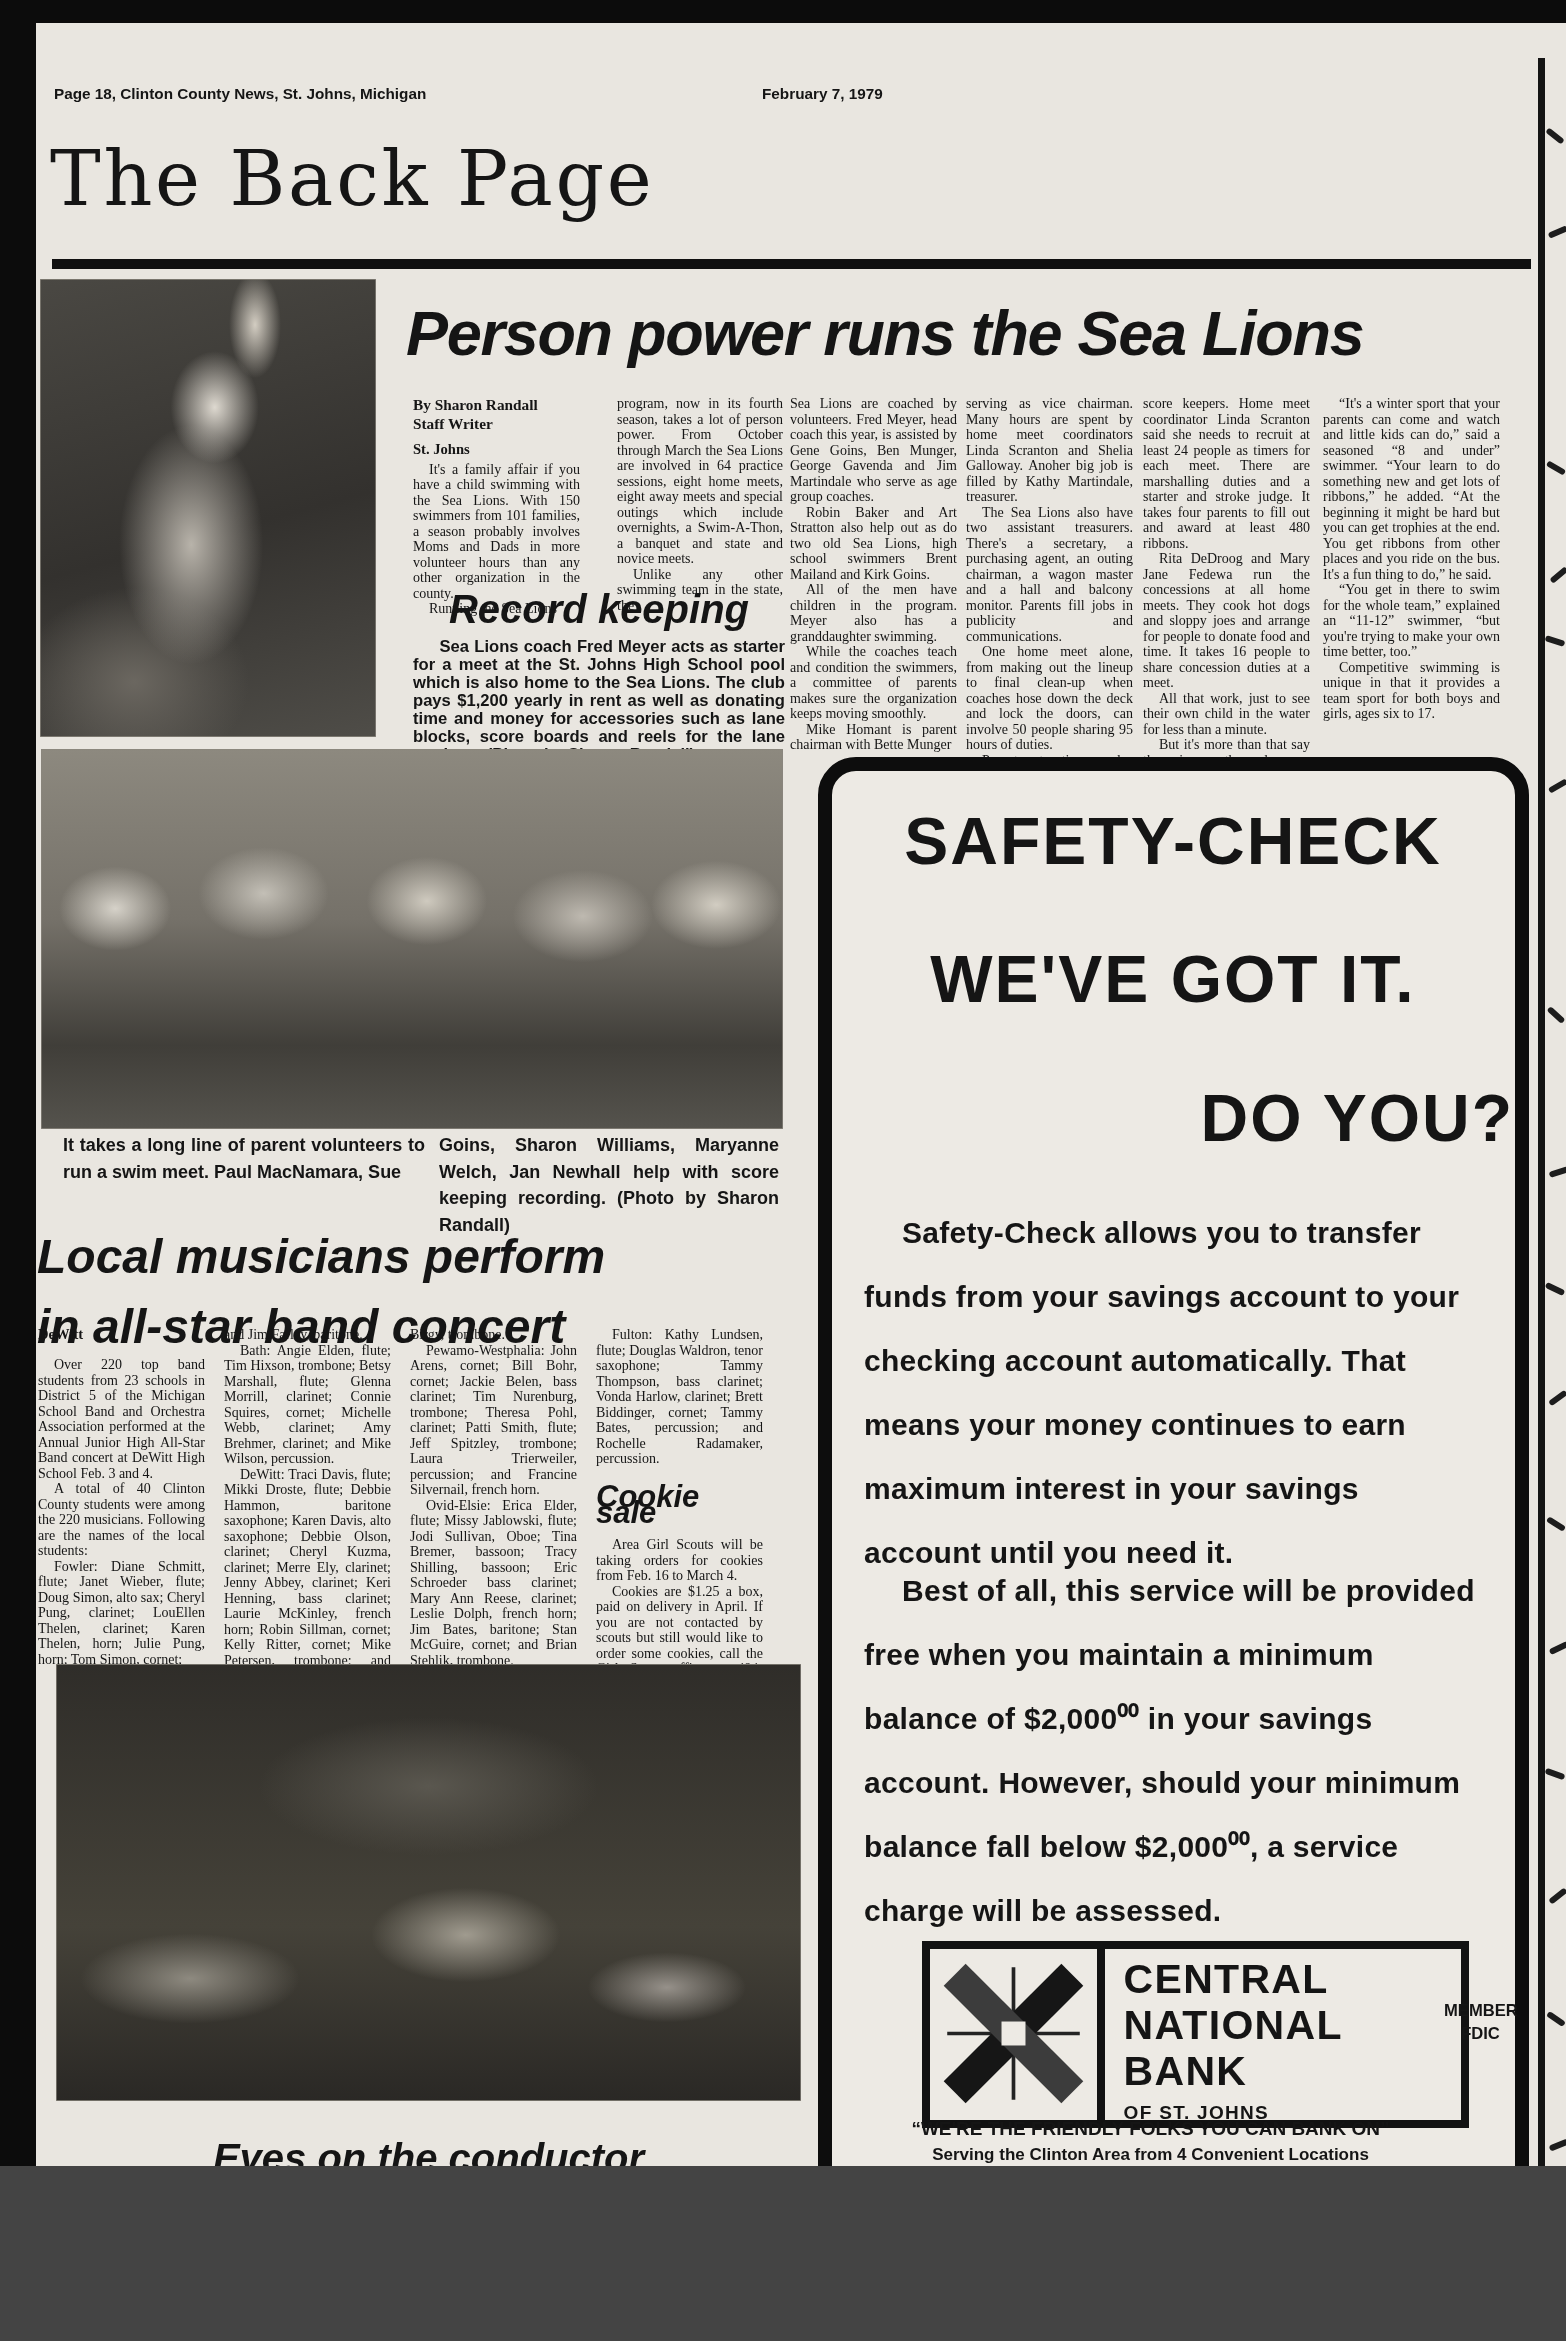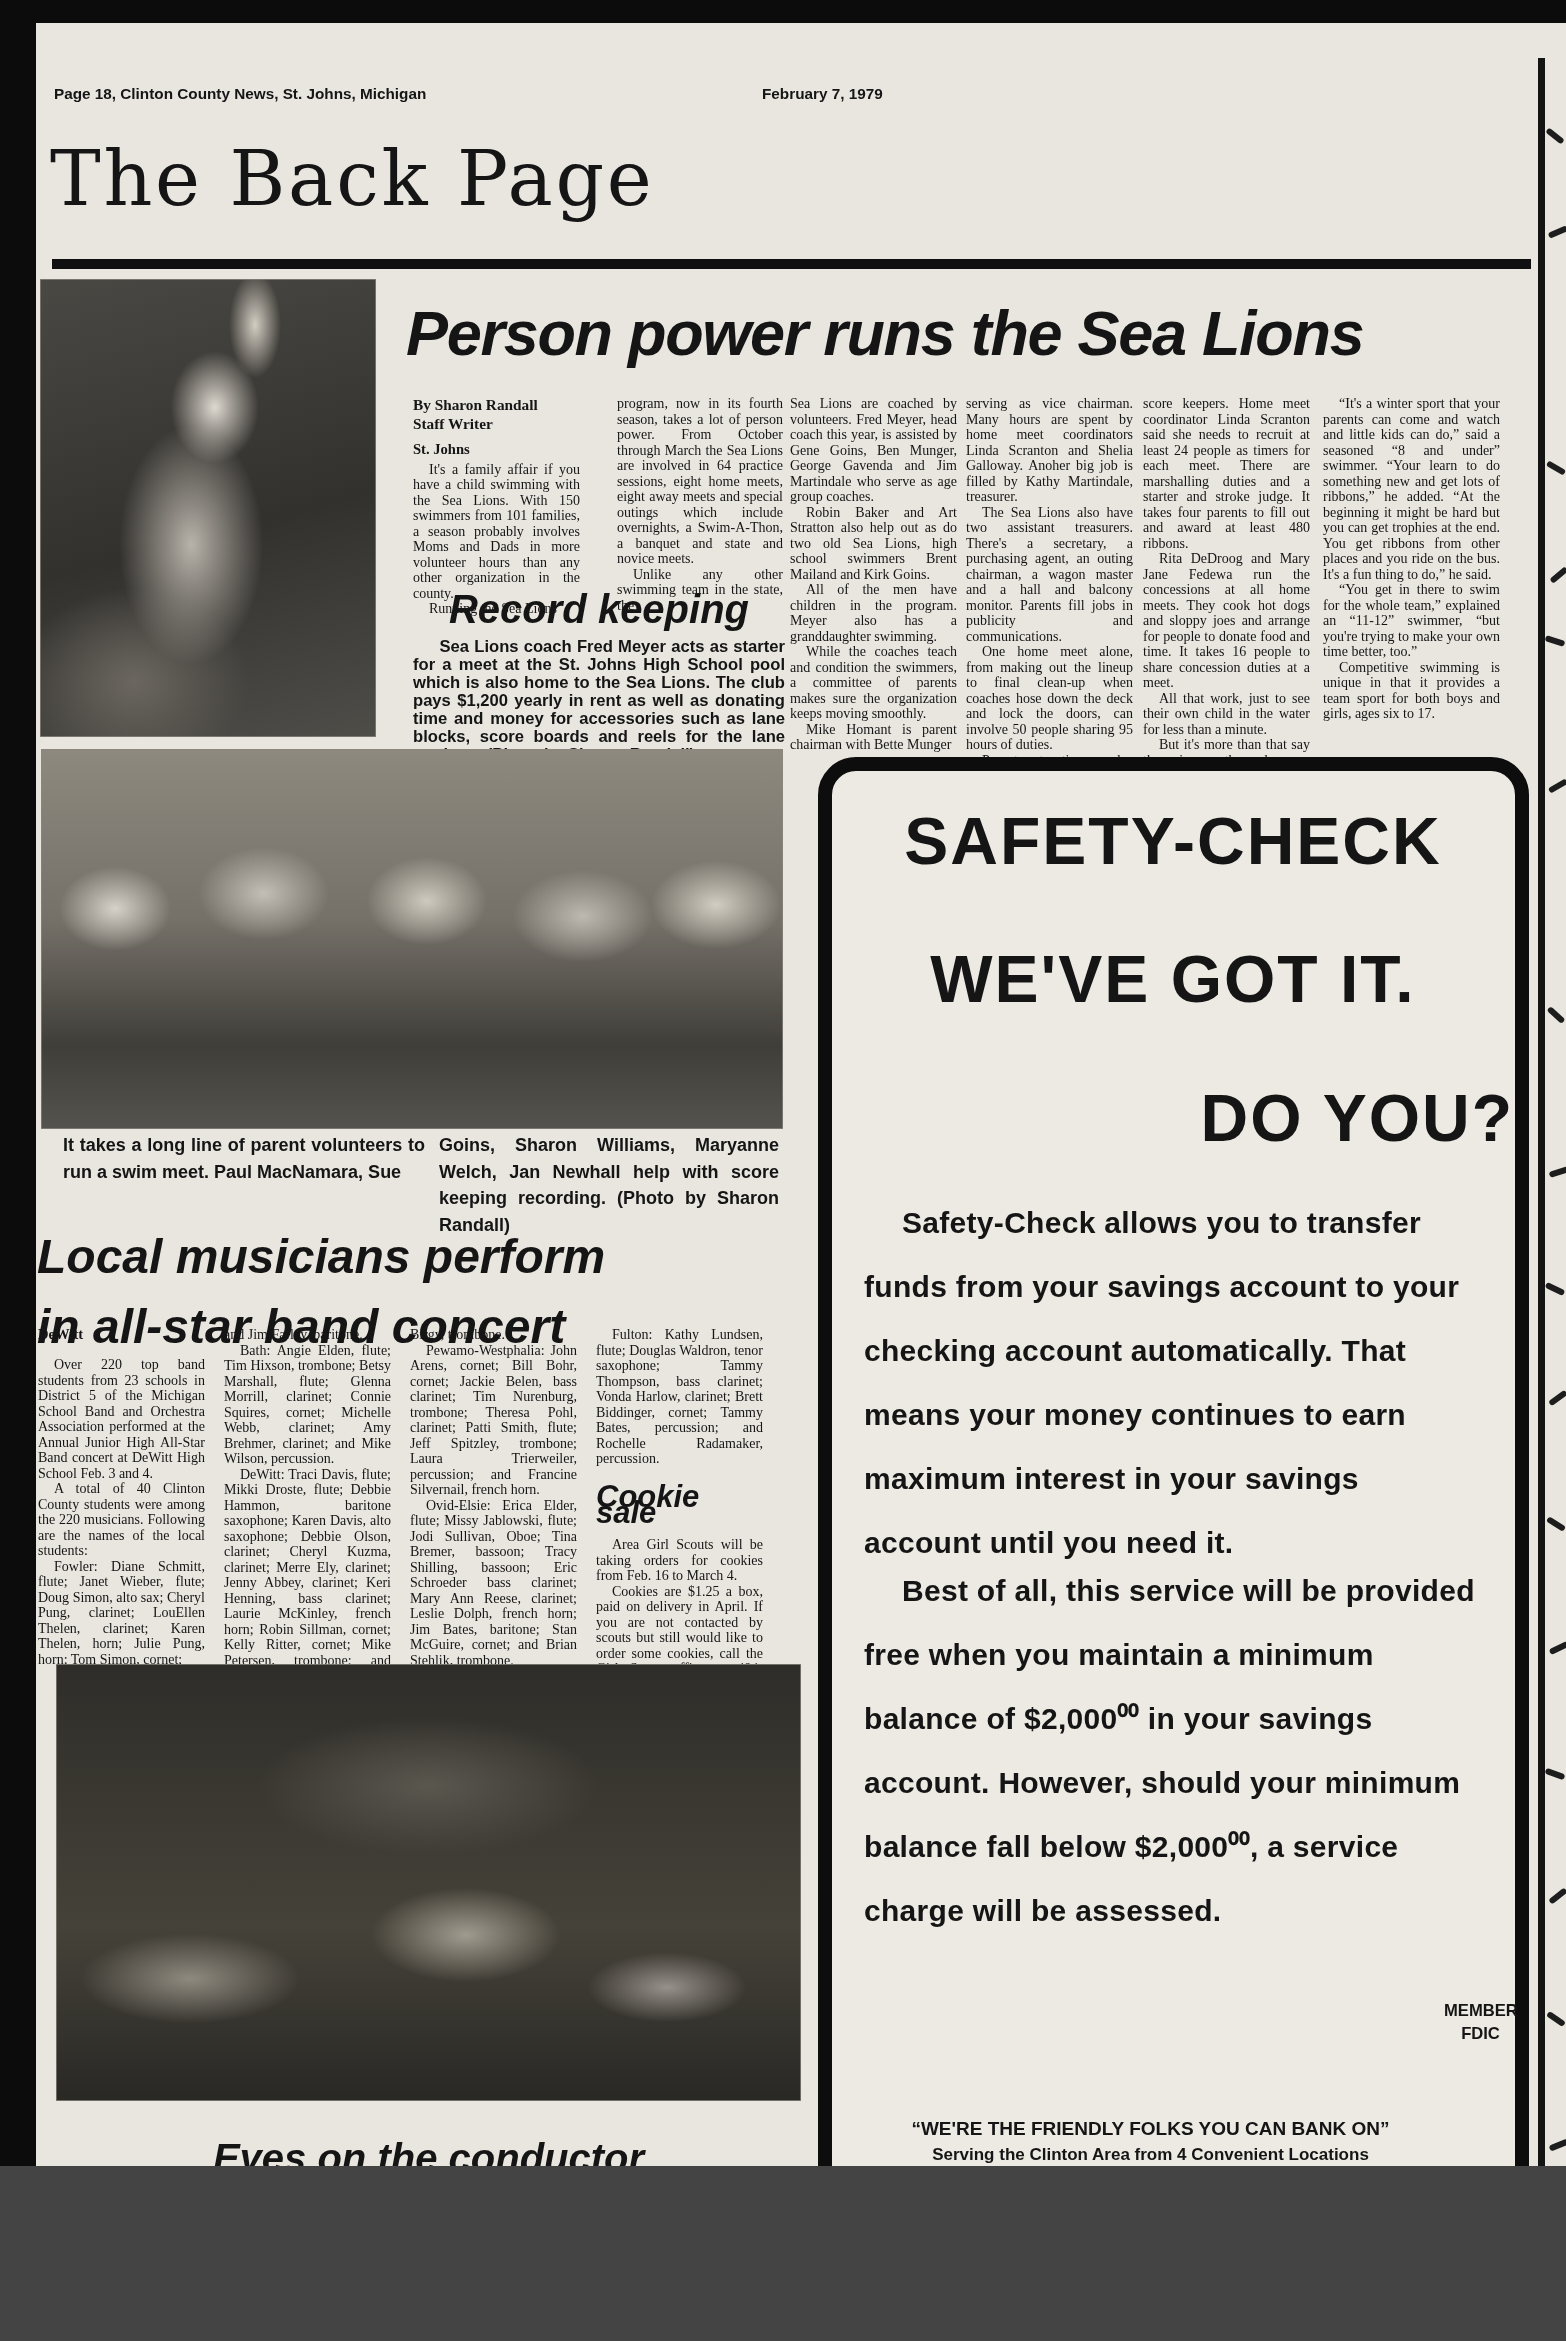--- a/index.html
+++ b/index.html
@@ -175,23 +175,42 @@
 
   <div class="abs photo photo3" style="left:56px;top:1664px;width:745px;height:437px;"></div>
   <div class="abs subhead" style="left:56px;top:2136px;width:745px;text-align:center;font-size:40px;">Eyes on the conductor</div>
   <div class="abs cap cap-eyes" style="left:51px;top:2199px;width:443px;text-indent:18.6px;margin-left:24px;">Over 200 students from 23 schools participated in the Junior High All-Star Band hosted by DeWitt Schools. The two day event</div>
   <div class="abs cap cap-eyes" style="left:543px;top:2199px;width:260px;text-align:left;">was held Feb. 3 and 4. (Photo by Mike Peterson)</div>
 
   <div class="abs ad">
     <div class="abs ad-big" style="top:32px;">SAFETY-CHECK</div>
     <div class="abs ad-big" style="top:170px;">WE'VE GOT IT.</div>
     <div class="abs ad-big" style="top:309px;text-align:right;">DO YOU?</div>
-    <div class="abs ad-para" style="top:420px;">Safety-Check allows you to transfer funds from your savings account to your checking account automatically. That means your money continues to earn maximum interest in your savings account until you need it.</div>
+    <div class="abs ad-para" style="top:430px;">Safety-Check allows you to transfer funds from your savings account to your checking account automatically. That means your money continues to earn maximum interest in your savings account until you need it.</div>
     <div class="abs ad-para" style="top:788px;">Best of all, this service will be provided free when you maintain a minimum balance of $2,000⁰⁰ in your savings account. However, should your minimum balance fall below $2,000⁰⁰, a service charge will be assessed.</div>
 
+    <div class="abs bank-box">
+      <div class="bank-logo-cell">
+        <span>
+          <svg viewBox="0 0 100 100" width="141" height="141">
+            <line x1="50" y1="3" x2="50" y2="97" stroke="#232323" stroke-width="2.6"></line>
+            <line x1="3" y1="50" x2="97" y2="50" stroke="#232323" stroke-width="2.6"></line>
+            <rect x="39" y="-9" width="22" height="118" transform="rotate(45 50 50)" fill="#161616"></rect>
+            <rect x="39" y="-9" width="22" height="118" transform="rotate(-45 50 50)" fill="#3c3c3c"></rect>
+            <rect x="41.5" y="41.5" width="17" height="17" fill="#edeae4"></rect>
+          </svg>
+        </span>
+      </div>
+      <div class="bank-text-cell">
+        <div class="bank-line">CENTRAL</div>
+        <div class="bank-line">NATIONAL</div>
+        <div class="bank-line">BANK</div>
+        <div class="bank-of">OF ST. JOHNS</div>
+      </div>
+    </div>
 
     <div class="abs member" style="left:612px;top:1229px;">
       <div>MEMBER</div>
       <div>FDIC</div>
     </div>
 
     <div class="abs slogan" style="top:1347px;">“WE'RE THE FRIENDLY FOLKS YOU CAN BANK ON”</div>
     <div class="abs serving" style="top:1374px;">Serving the Clinton Area from 4 Convenient Locations</div>
 
     <div class="abs loc" style="left:29px;top:1399px;">ST. JOHNS</div>

